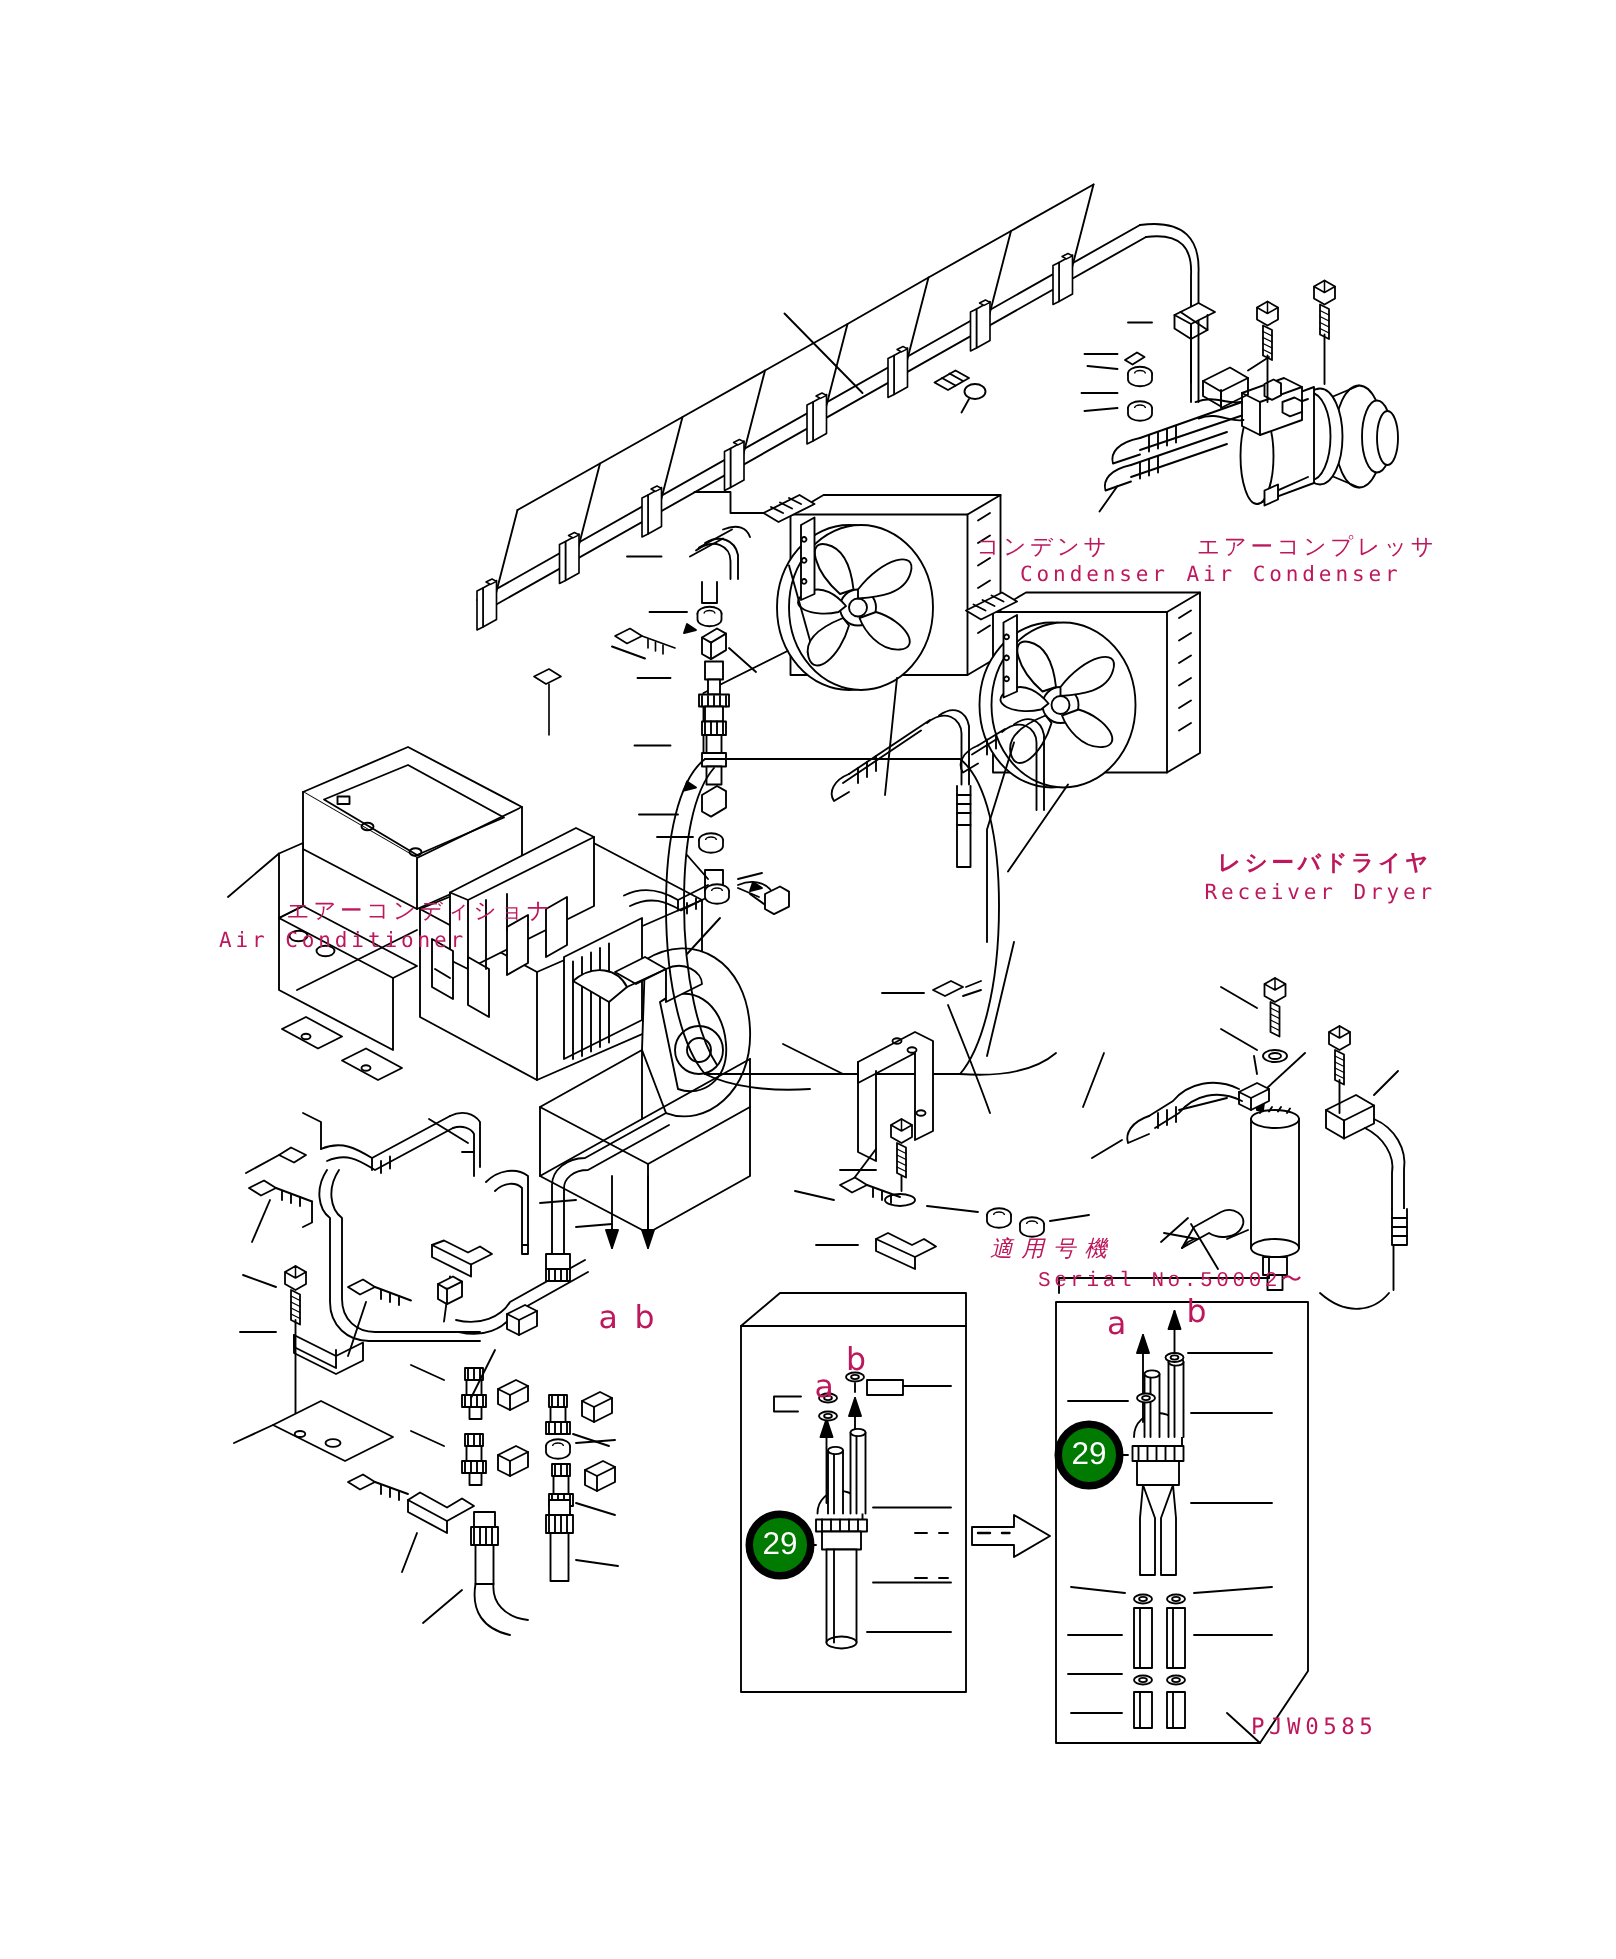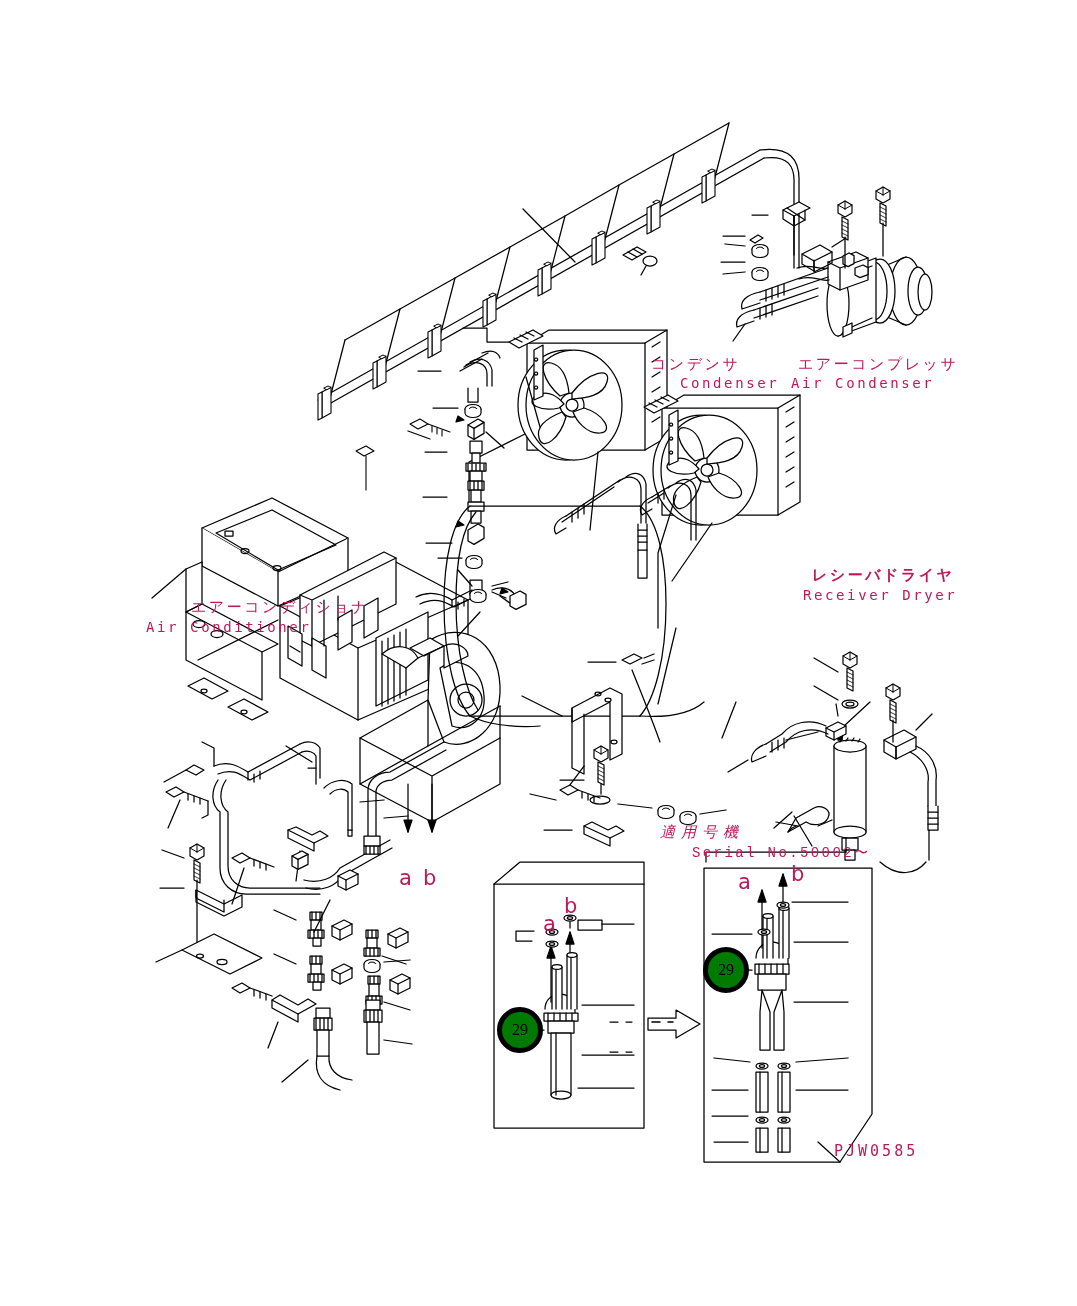--- a/index.html
+++ b/index.html
@@ -14,21 +14,21 @@
   .jp{font-size:15px;letter-spacing:2.5px;font-family:"DejaVu Sans",sans-serif;}
   .en{font-size:14px;letter-spacing:2.6px;font-family:"DejaVu Sans Mono","Liberation Mono",monospace;}
   .ab{font-size:21px;font-family:"DejaVu Sans","Liberation Sans",sans-serif;}
   .dwg{font-size:15px;letter-spacing:3px;font-family:"DejaVu Sans Mono","Liberation Mono",monospace;}
   .ser-jp{font-size:15px;letter-spacing:6px;}
   .ser-en{font-size:14px;letter-spacing:2.4px;font-family:"DejaVu Sans Mono","Liberation Mono",monospace;}
   .badge{
     position:absolute;width:46px;height:46px;border-radius:50%;
     background:#017a01;border:5px solid #000;
     display:flex;align-items:center;justify-content:center;
-    color:#000000;font-size:16px;font-family:Liberation Serif, serif;
+    color:#ffffff;font-size:21px;font-family:Liberation Sans, sans-serif;
     box-sizing:border-box;
   }
 </style>
 </head>
 <body>
 
 <div id="sheet">
 
   <svg id="art" viewBox="0 0 1077 1306">
     <defs>

